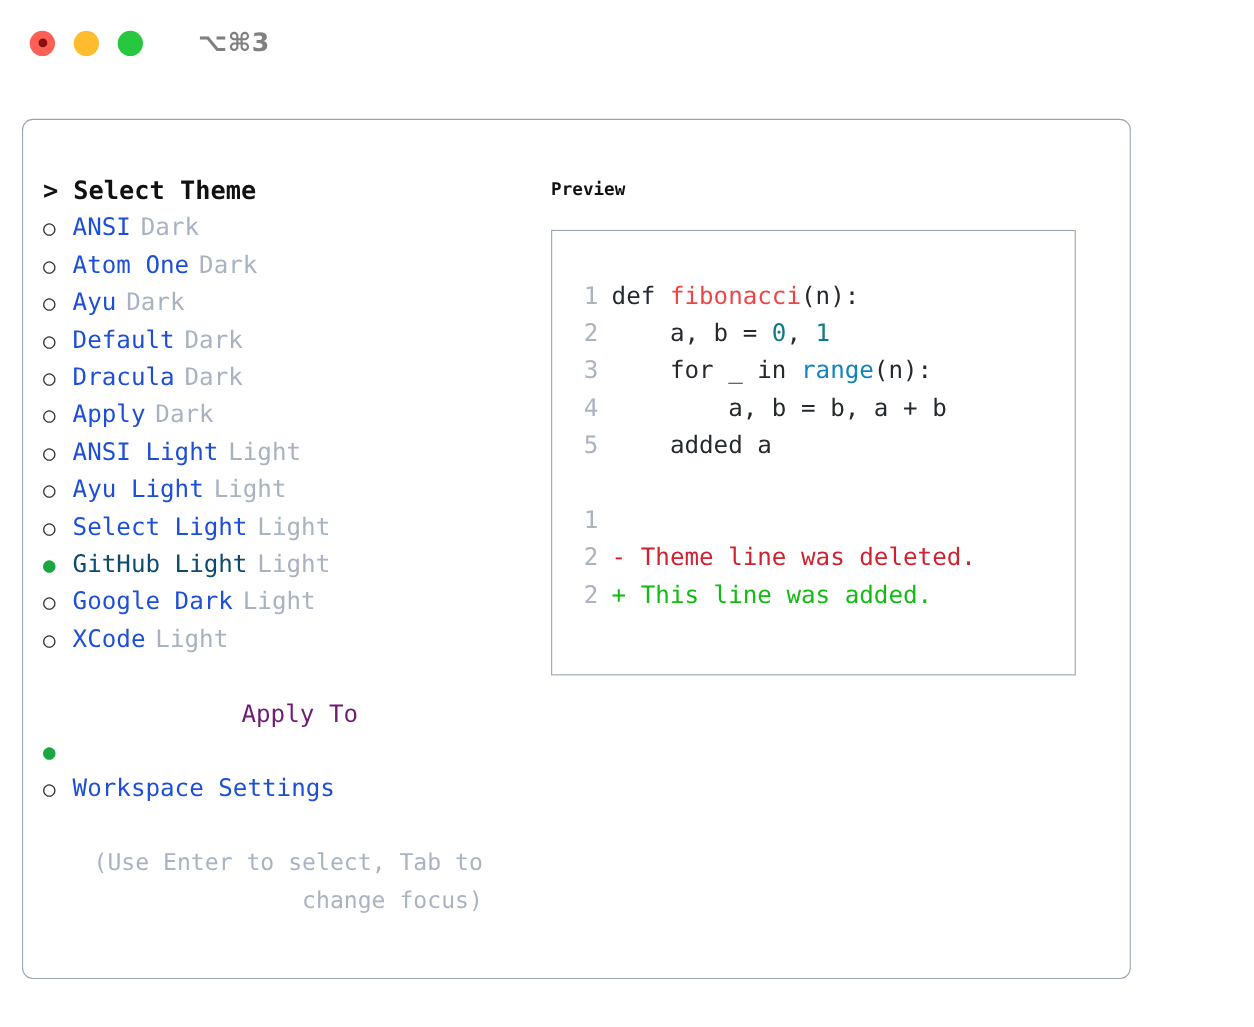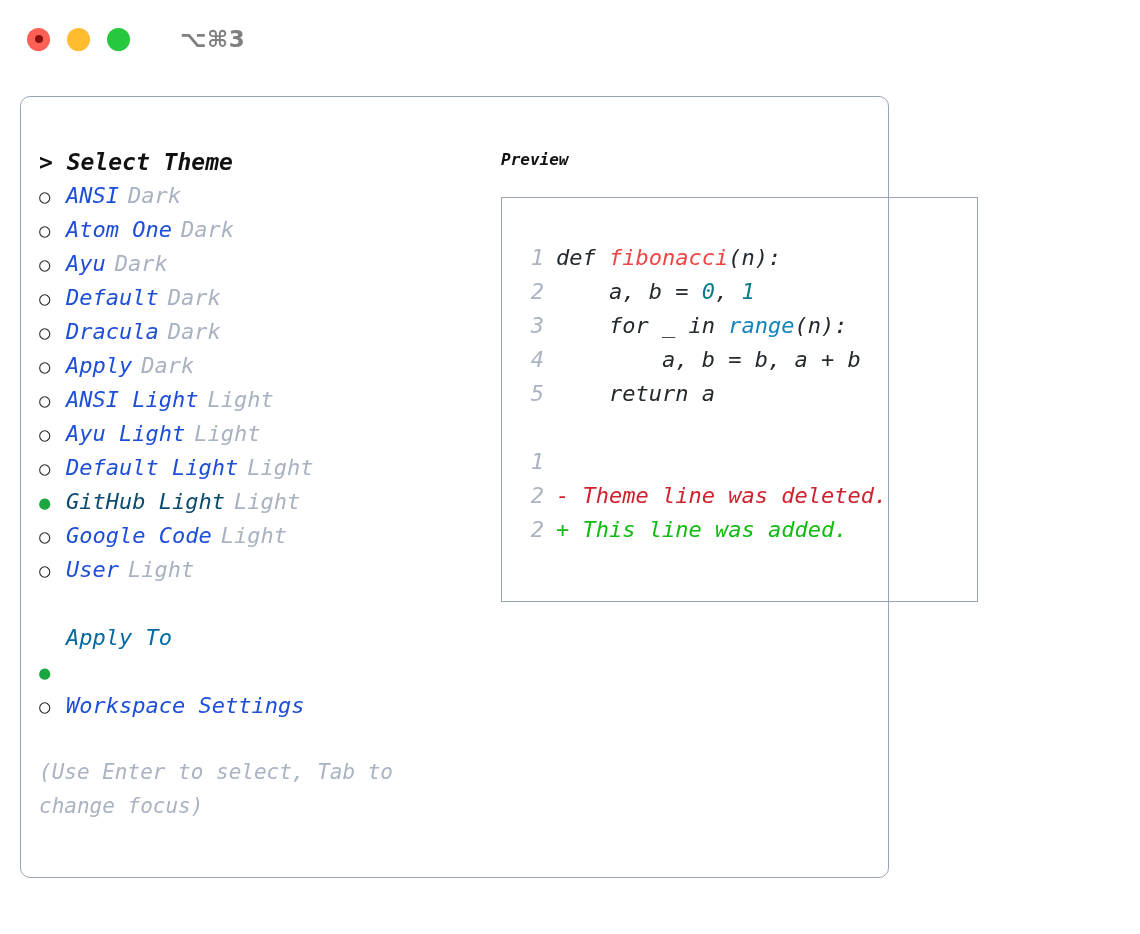--- a/index.html
+++ b/index.html
@@ -55,26 +55,25 @@
     color: #808080;
     font-size: 23px;
     font-weight: bold;
     letter-spacing: 0.5px;
     font-family: "DejaVu Sans", "Liberation Sans", sans-serif;
   }
 
   
   .panel {
     position: absolute;
-    left: 20px; top: 96px;
-    width: 869px; height: 782px;
+    left: 20px; top: 108px;
+    width: 1008px; height: 782px;
     border: 1.6px solid #9aa5b4;
     border-radius: 10px;
     box-sizing: border-box;
-    font-style: italic;
   }
 
   
   .left-col {
     position: absolute;
     left: 18px; top: 48px;
     width: 440px;
   }
   .header-row {
     font-size: 23px;
@@ -102,29 +101,31 @@
   .opt-row.selected .opt-label { color: #0c4a6e; }
   .opt-suffix { color: #a8b2c0; margin-left: 9px; }
 
   .section-gap { height: 34px; }
   .section-head {
     display: flex;
     align-items: baseline;
     line-height: 34px;
     font-size: 22px;
     white-space: pre;
-    color: #0369a1;
+    color: #701a75;
+    justify-content: center;
   }
 
   .hint {
     margin-top: 32px;
     font-size: 21px;
     color: #aab3c2;
     line-height: 34px;
     max-width: 400px;
+    text-align: right;
   }
 
   
   .right-col {
     position: absolute;
     left: 480px; top: 48px;
     width: 490px;
   }
   .preview-title {
     font-size: 16px;
@@ -186,24 +187,24 @@
 
       <div id="theme-list">
           <div class="opt-row"><span class="marker">○</span><span class="opt-label">ANSI</span><span class="opt-suffix">Dark</span></div>
           <div class="opt-row"><span class="marker">○</span><span class="opt-label">Atom One</span><span class="opt-suffix">Dark</span></div>
           <div class="opt-row"><span class="marker">○</span><span class="opt-label">Ayu</span><span class="opt-suffix">Dark</span></div>
           <div class="opt-row"><span class="marker">○</span><span class="opt-label">Default</span><span class="opt-suffix">Dark</span></div>
           <div class="opt-row"><span class="marker">○</span><span class="opt-label">Dracula</span><span class="opt-suffix">Dark</span></div>
           <div class="opt-row"><span class="marker">○</span><span class="opt-label">Apply</span><span class="opt-suffix">Dark</span></div>
           <div class="opt-row"><span class="marker">○</span><span class="opt-label">ANSI Light</span><span class="opt-suffix">Light</span></div>
           <div class="opt-row"><span class="marker">○</span><span class="opt-label">Ayu Light</span><span class="opt-suffix">Light</span></div>
-          <div class="opt-row"><span class="marker">○</span><span class="opt-label">Default Light</span><span class="opt-suffix">Light</span></div>
+          <div class="opt-row"><span class="marker">○</span><span class="opt-label">Select Light</span><span class="opt-suffix">Light</span></div>
           <div class="opt-row selected"><span class="marker sel">●</span><span class="opt-label">GitHub Light</span><span class="opt-suffix">Light</span></div>
-          <div class="opt-row"><span class="marker">○</span><span class="opt-label">Google Code</span><span class="opt-suffix">Light</span></div>
-          <div class="opt-row"><span class="marker">○</span><span class="opt-label">User</span><span class="opt-suffix">Light</span></div>
+          <div class="opt-row"><span class="marker">○</span><span class="opt-label">Google Dark</span><span class="opt-suffix">Light</span></div>
+          <div class="opt-row"><span class="marker">○</span><span class="opt-label">XCode</span><span class="opt-suffix">Light</span></div>
         </div>
 
       <div class="section-gap"></div>
 
       <div class="section-head">
         <span class="marker"> </span>
         <span>Apply To</span>
       </div>
 
       <div id="apply-list">
@@ -216,21 +217,21 @@
 
     <div class="right-col">
       <div class="preview-title">Preview</div>
 
       <div class="code-box">
         <div id="code-lines">
             <div class="code-line"><span class="lineno">1</span><span class="tok-plain">def </span><span class="tok-func">fibonacci</span><span class="tok-plain">(n):</span></div>
             <div class="code-line"><span class="lineno">2</span><span class="tok-plain">    a, b = </span><span class="tok-num">0</span><span class="tok-plain">, </span><span class="tok-num">1</span></div>
             <div class="code-line"><span class="lineno">3</span><span class="tok-plain">    for _ in </span><span class="tok-kwfn">range</span><span class="tok-plain">(n):</span></div>
             <div class="code-line"><span class="lineno">4</span><span class="tok-plain">        a, b = b, a + b</span></div>
-            <div class="code-line"><span class="lineno">5</span><span class="tok-plain">    return a</span></div>
+            <div class="code-line"><span class="lineno">5</span><span class="tok-plain">    added a</span></div>
           </div>
         <div class="blank-line"></div>
         <div id="diff-lines">
             <div class="code-line"><span class="lineno">1</span></div>
             <div class="code-line"><span class="lineno">2</span><span class="tok-del">- Theme line was deleted.</span></div>
             <div class="code-line"><span class="lineno">2</span><span class="tok-add">+ This line was added.</span></div>
           </div>
       </div>
     </div>
 

